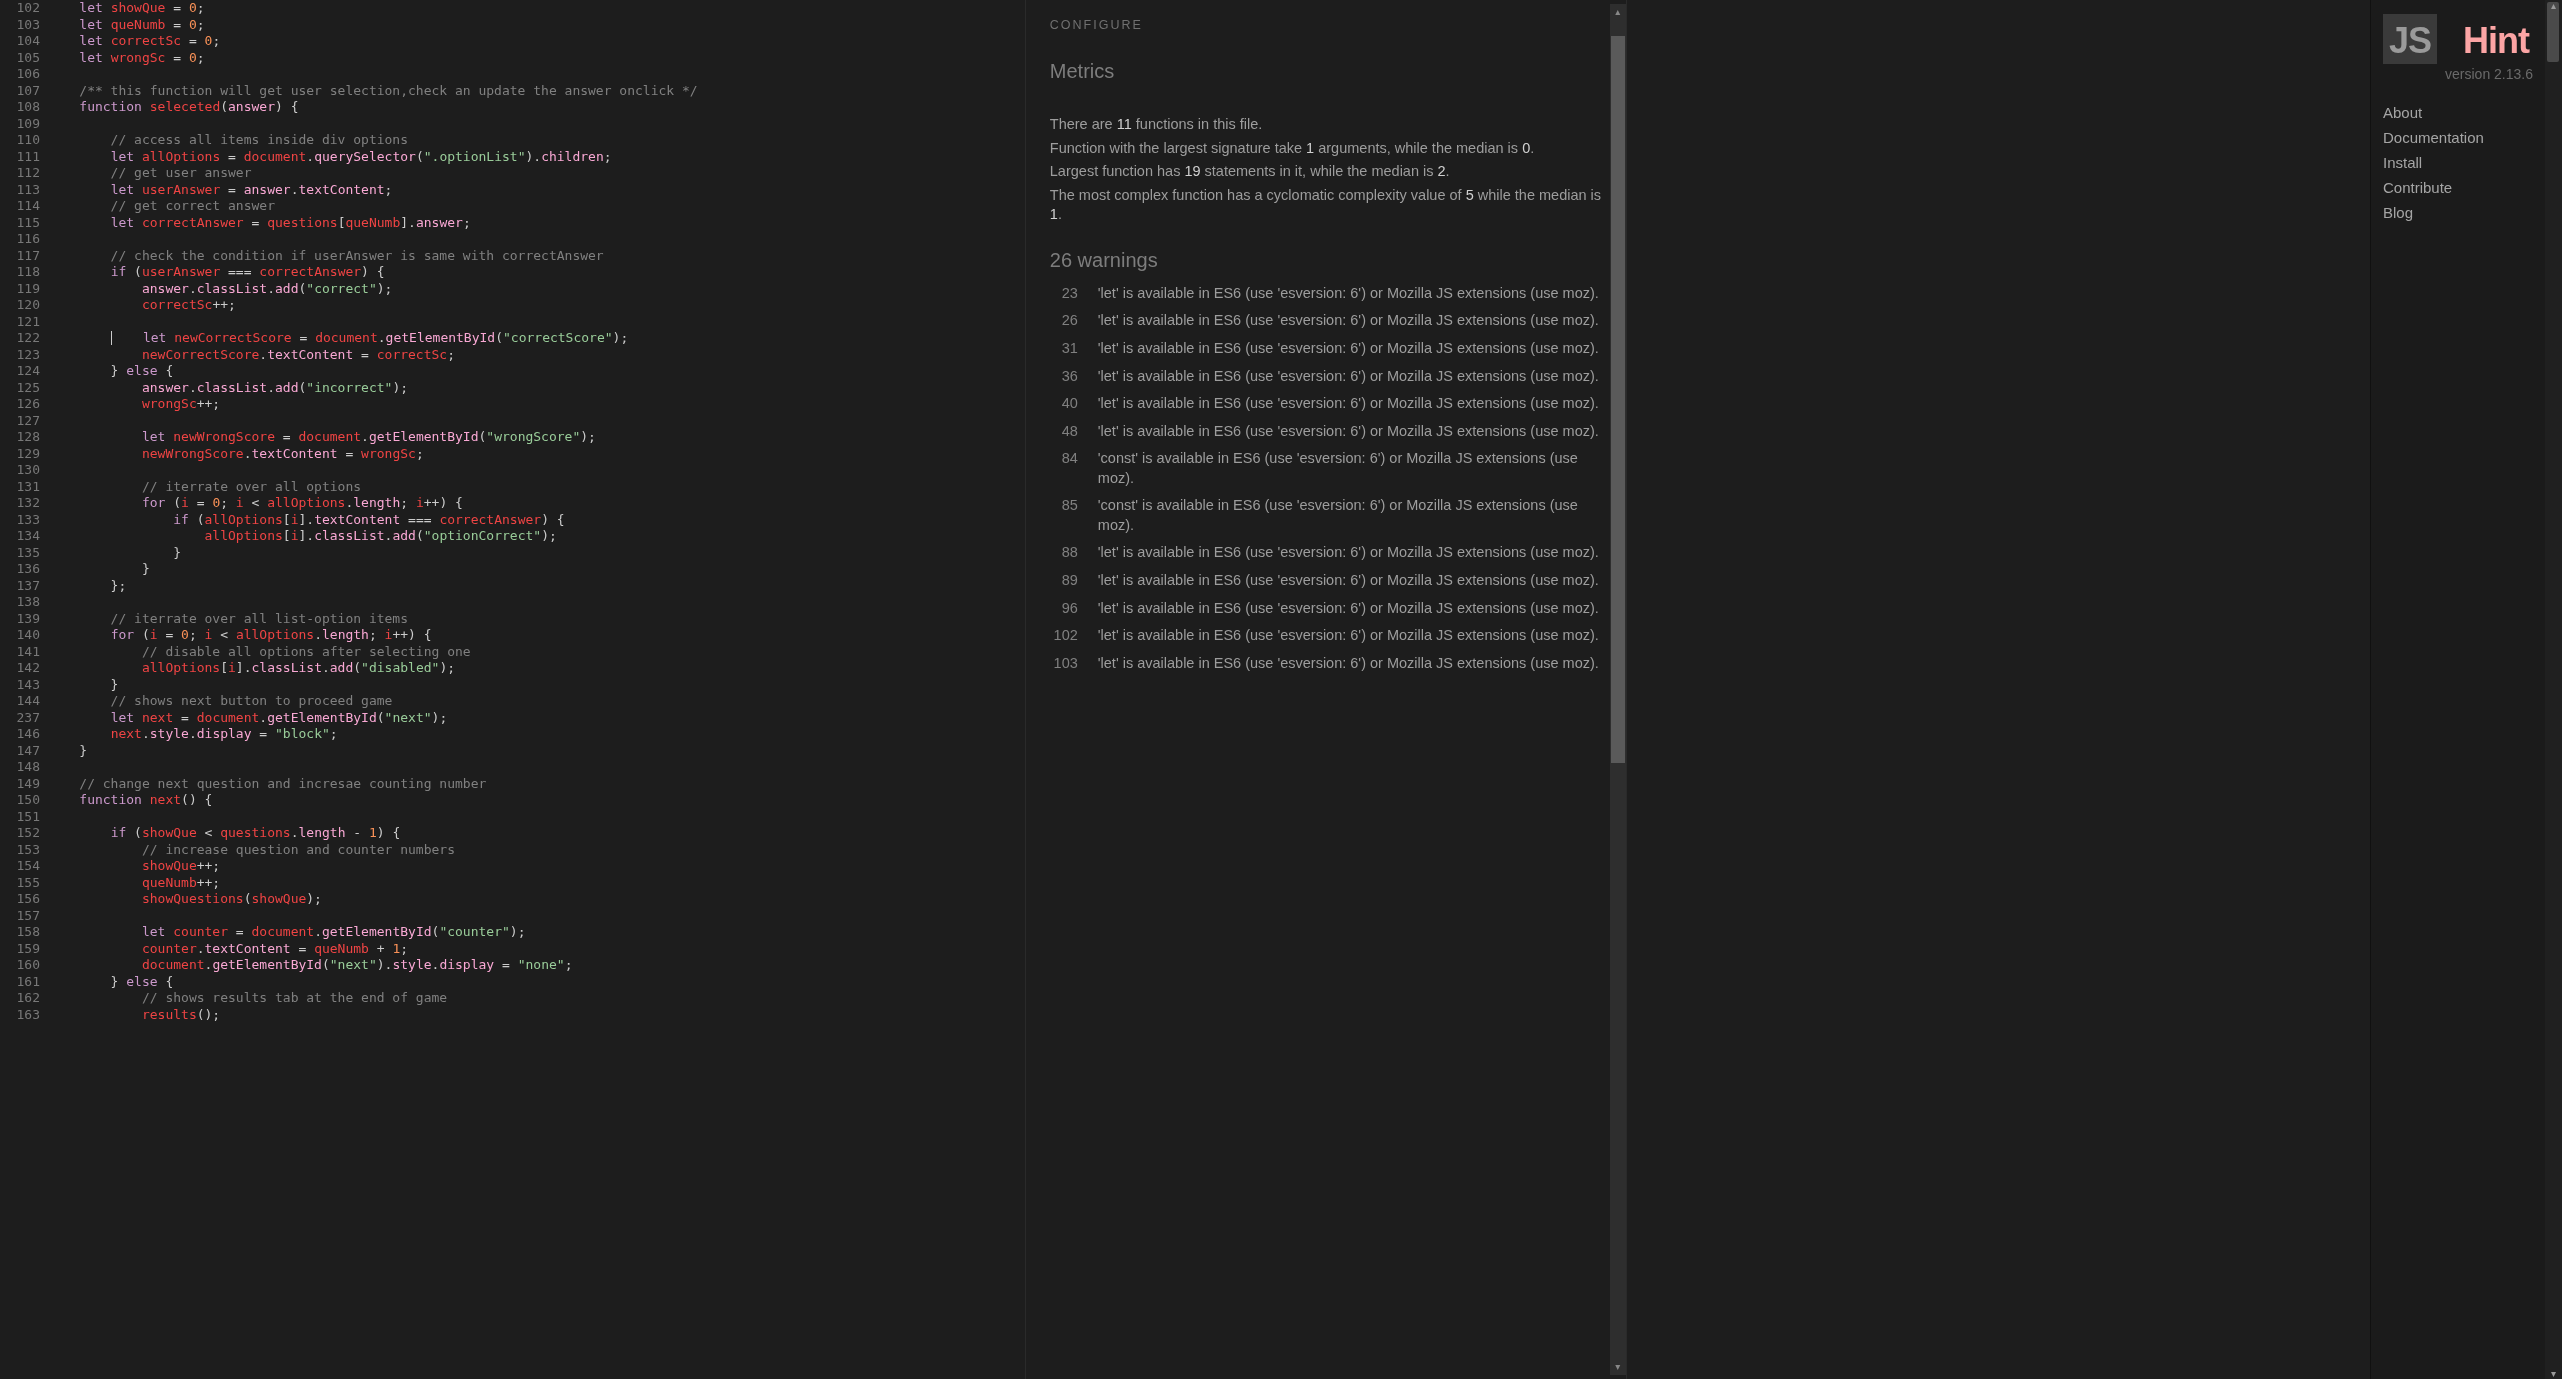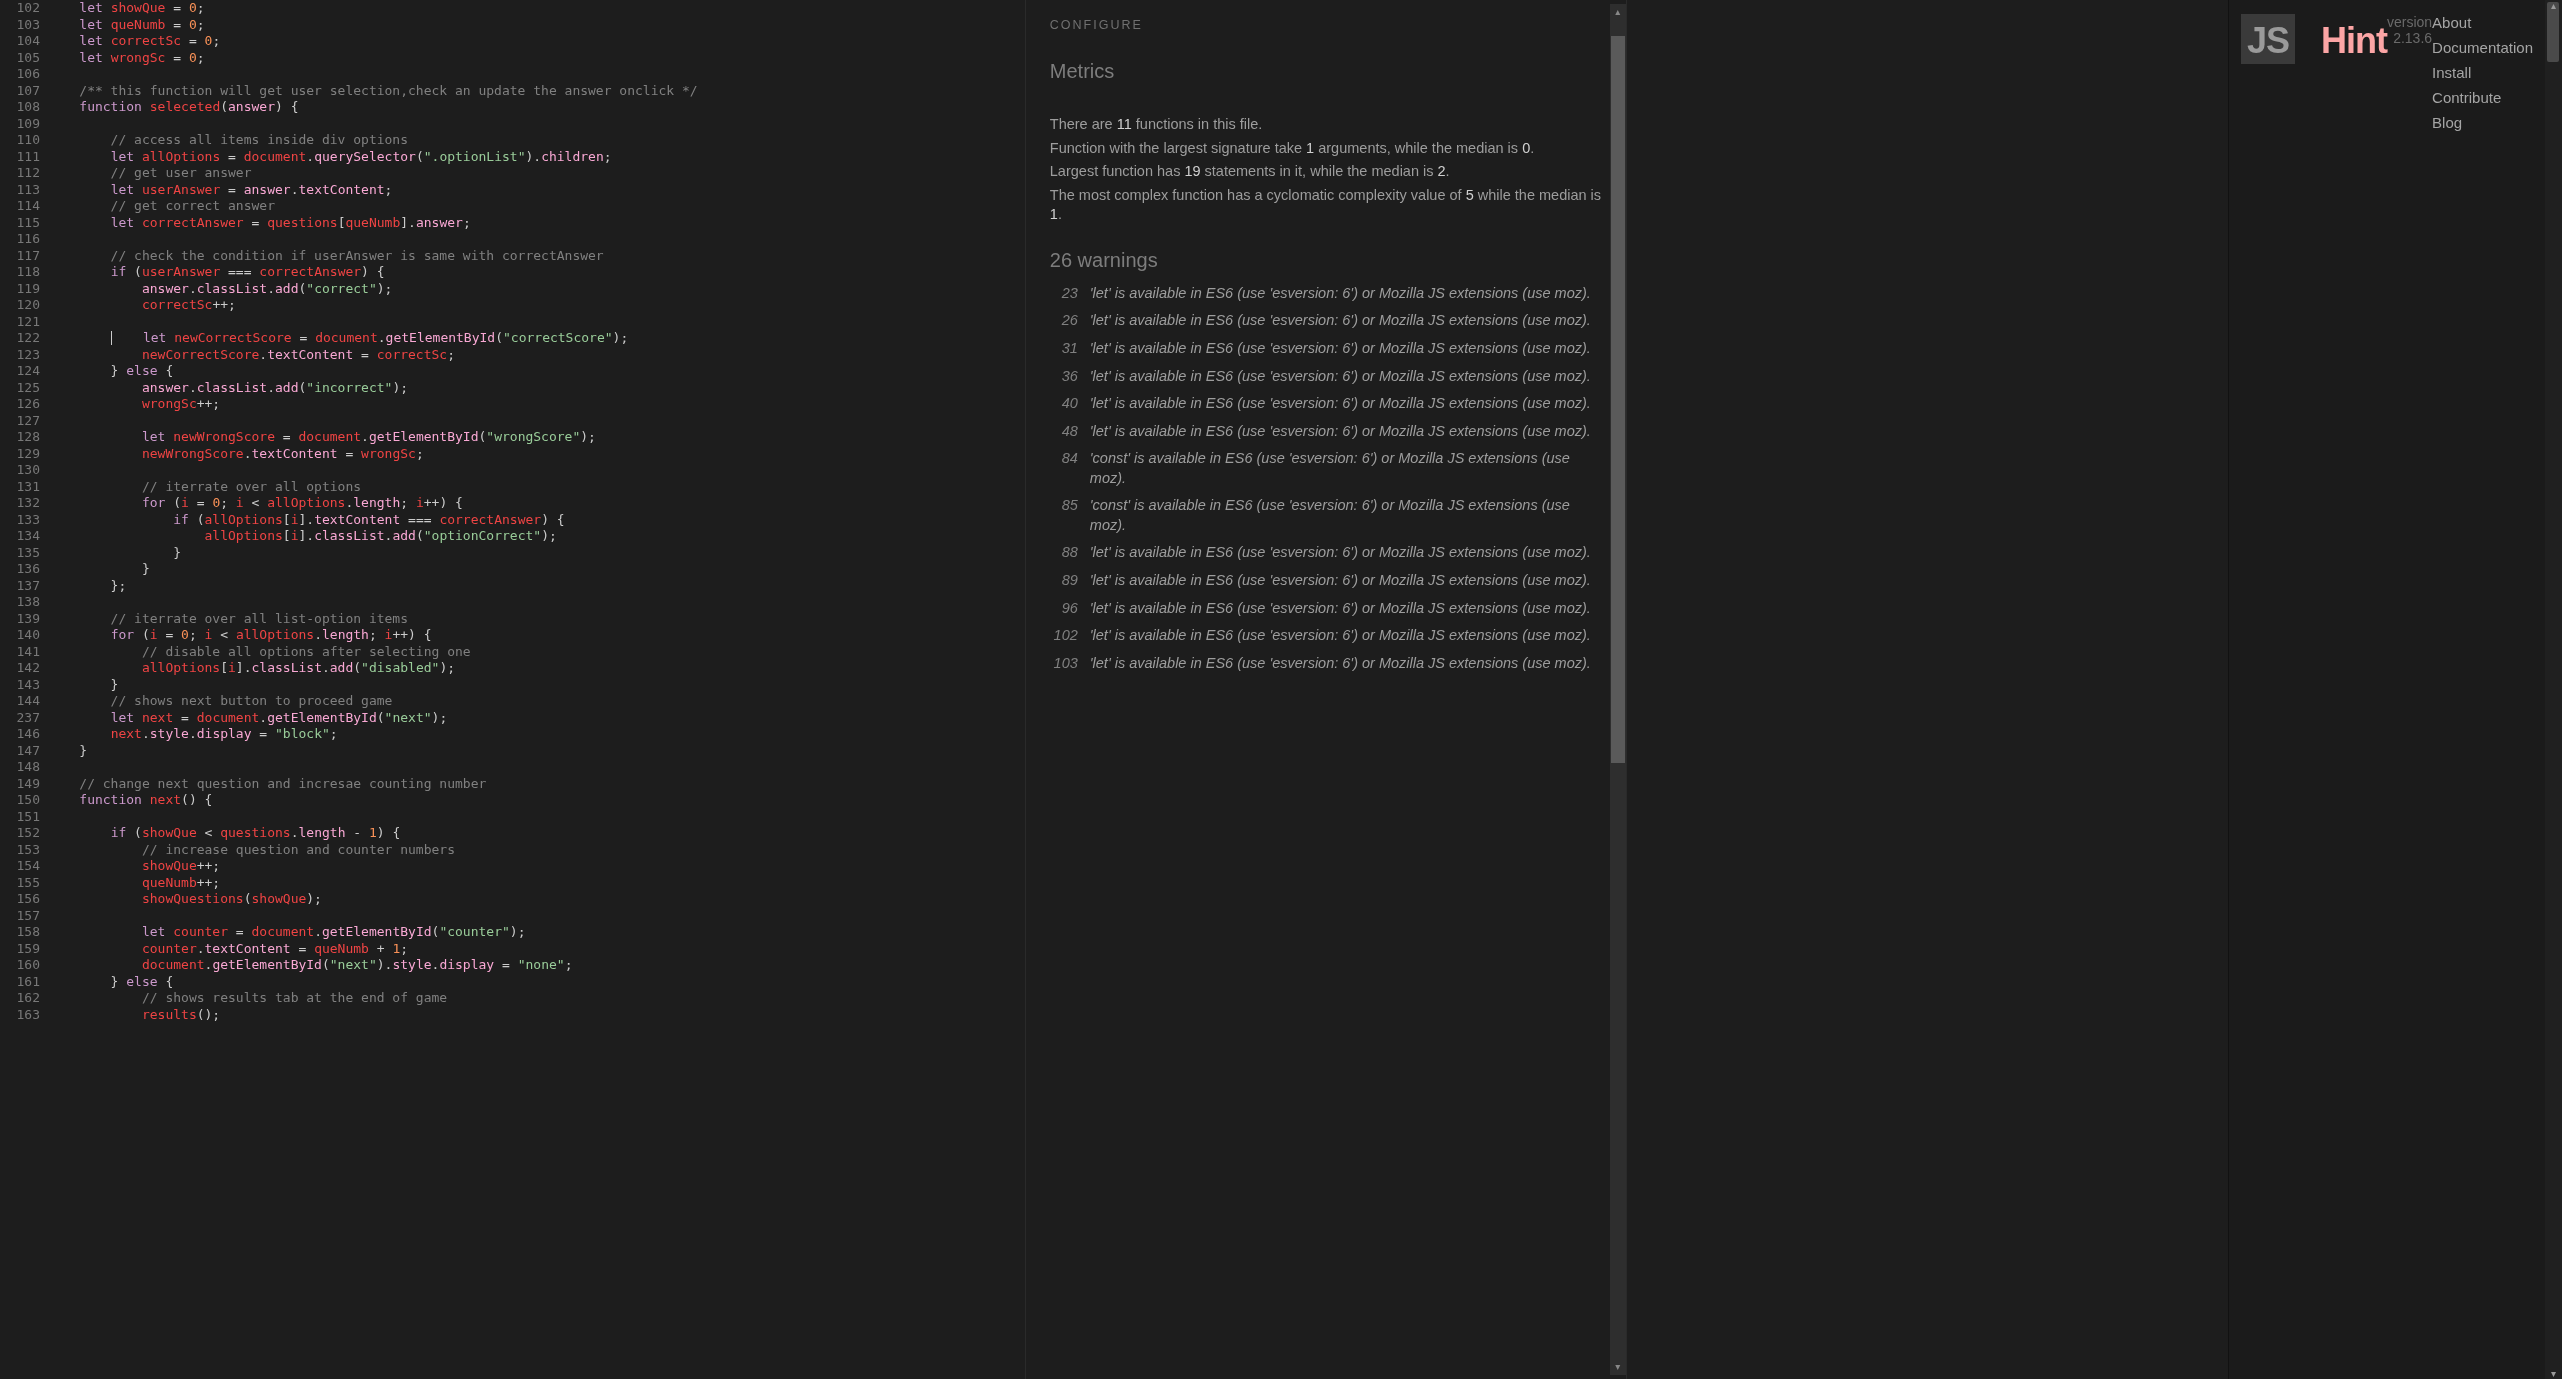--- a/index.html
+++ b/index.html
@@ -102,27 +102,26 @@
     color: #9d9d9d;
     font-size: 14.5px;
     line-height: 1.35;
     margin-bottom: 4px;
   }
   .metric-line .num-hl { color: #d0d0d0; }
   .warn-h { margin-top: 24px; margin-bottom: 12px; }
   .warn-list { }
   .warn-row {
     display: flex;
-    gap: 12px;
+    gap: 20px;
     font-size: 14.5px;
     color: #9d9d9d;
     line-height: 1.35;
     margin-bottom: 8px;
     cursor: pointer;
-    font-style: italic;
   }
   .warn-row .wln {
     width: 28px;
     text-align: right;
     flex: 0 0 28px;
     color: #808080;
   }
   .warn-row .wmsg { flex: 1; }
 
   
@@ -130,21 +129,21 @@
     flex: 1;
     background: #1d1d1d;
   }
 
   
   .sidebar {
     flex: 0 0 175px;
     background: #1b1b1b;
     padding: 14px 12px;
     display: flex;
-    flex-direction: row;
+    flex-direction: column;
     border-left: 1px solid #111;
   }
   .logo-row { display:flex; align-items:baseline; gap:2px; margin-bottom:2px;}
   .logo-js {
     background: #3a3a3a;
     color: #9a9a9a;
     font-weight: 700;
     font-size: 36px;
     padding: 6px 6px 2px 6px;
     letter-spacing: -1px;

